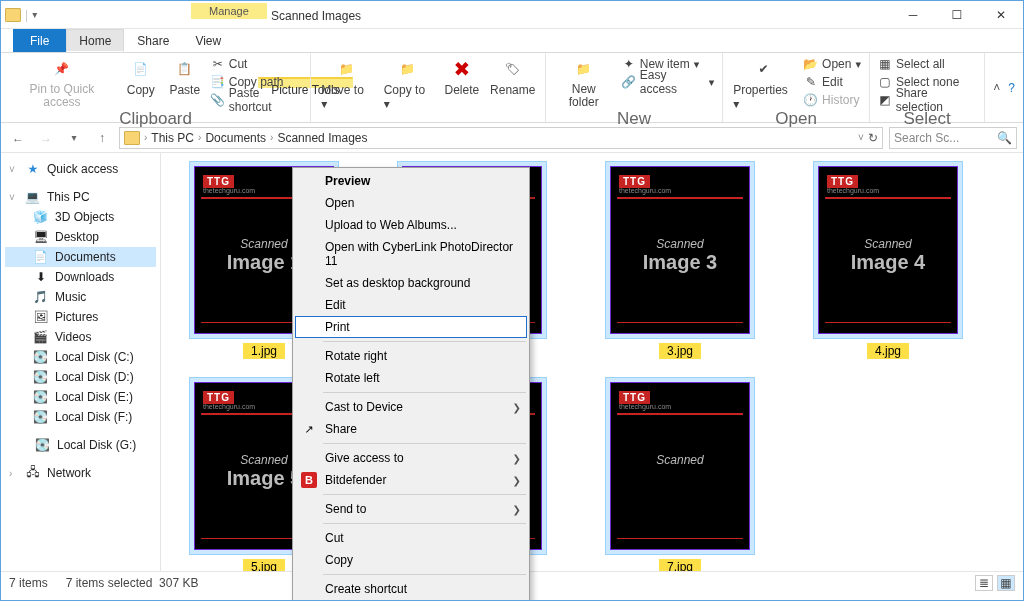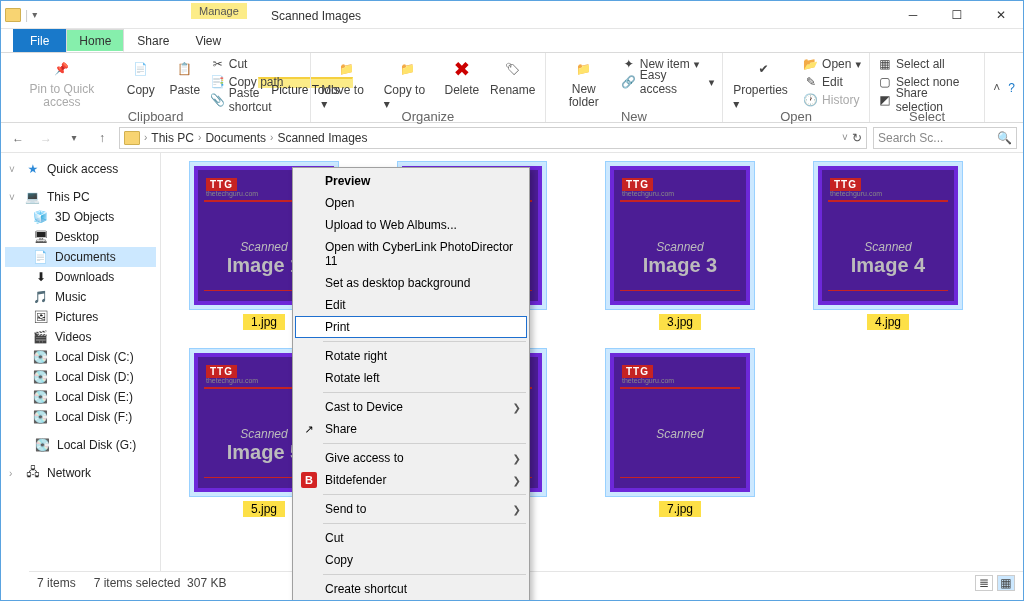--- a/index.html
+++ b/index.html
@@ -3,64 +3,64 @@
 <meta charset="utf-8">
 <style>
 * { box-sizing: border-box; margin: 0; padding: 0; font-family: "Segoe UI", sans-serif; font-size: 12px; }
 body { background: #fff; width: 1024px; height: 601px; overflow: hidden; position: relative; border: 1px solid #5aa3e0; }
 .titlebar { height: 28px; display: flex; align-items: center; background: #fff; border-bottom: 1px solid #e5e5e5; }
 .titlebar .qat { display: flex; align-items: center; padding: 0 4px; gap: 4px; }
 .titlebar .qat .folder-icon { width: 16px; height: 14px; background: #f8d472; border: 1px solid #d1b050; border-radius: 1px; }
 .titlebar .spacer { flex: 1; }
 .titlebar .win-controls { display: flex; }
 .titlebar .win-controls div { width: 44px; height: 28px; display: flex; align-items: center; justify-content: center; color: #333; }
-.context-tab { background: #fcec88; padding: 2px 8px; font-size: 11px; color: #555; position: absolute; left: 190px; top: 2px; }
+.context-tab { background: #fcec88; padding: 2px 18px; font-size: 11px; color: #555; position: absolute; left: 190px; top: 2px; }
 .context-tab2 { position: absolute; left: 270px; top: 8px; font-size: 12px; color: #333; }
 .tabs { height: 24px; display: flex; align-items: stretch; padding-left: 12px; border-bottom: 1px solid #dadada; background: #fff; }
 .tabs .tab { padding: 4px 12px; font-size: 12px; color: #333; border: 1px solid transparent; cursor: pointer; }
 .tabs .tab.file { background: #1979ca; color: #fff; padding: 4px 16px; }
-.tabs .tab.active { border: 1px solid #dadada; border-bottom: 1px solid #fff; background: #86efac; }
+.tabs .tab.active { border: 1px solid #dadada; border-bottom: 1px solid #fff; background: #e5e5e5; }
 .tabs .tab.picture { background: #fcec88; border-top: 2px solid #f5d040; margin-top: 48px; }
 .ribbon { height: 70px; background: #fff; border-bottom: 1px solid #dadada; display: flex; }
 .ribbon .group { border-right: 1px solid #e5e5e5; padding: 2px 6px; display: flex; flex-direction: column; justify-content: space-between; }
 .ribbon .group .controls { display: flex; gap: 4px; align-items: flex-start; height: 54px; }
-.ribbon .group .label { text-align: center; font-size: 13px; color: #666; }
+.ribbon .group .label { text-align: center; font-size: 17px; color: #666; }
 .rb-big { display: flex; flex-direction: column; align-items: center; gap: 2px; padding: 2px 4px; font-size: 11px; color: #444; min-width: 40px; }
 .rb-big .ico { width: 24px; height: 24px; display: flex; align-items: center; justify-content: center; }
 .rb-small { display: flex; align-items: center; gap: 4px; font-size: 11px; color: #444; padding: 1px 2px; height: 18px; }
 .rb-small .ico { width: 14px; height: 14px; display: flex; align-items: center; justify-content: center; }
 .rb-col { display: flex; flex-direction: column; gap: 0; }
 .ribbon-right-help { margin-left: auto; padding: 4px 8px; display: flex; align-items: center; gap: 8px; color: #555; }
 .addr-row { height: 30px; display: flex; align-items: center; gap: 6px; padding: 2px 6px; border-bottom: 1px solid #e5e5e5; }
 .nav-arrow { width: 22px; height: 22px; display: flex; align-items: center; justify-content: center; color: #666; border-radius: 2px; }
 .addr-bar { flex: 1; height: 22px; border: 1px solid #cfcfcf; display: flex; align-items: center; padding: 0 4px; gap: 4px; background: #fff; }
 .addr-bar .seg { font-size: 12px; color: #333; }
 .addr-bar .chev { color: #888; font-size: 10px; }
 .addr-bar .folder-mini { width: 16px; height: 14px; background: #f8d472; border: 1px solid #d1b050; border-radius: 1px; }
-.search-box { width: 144px; height: 22px; border: 1px solid #cfcfcf; display: flex; align-items: center; padding: 0 4px; color: #888; justify-content: space-between; }
+.search-box { width: 128px; height: 22px; border: 1px solid #cfcfcf; display: flex; align-items: center; padding: 0 4px; color: #888; justify-content: space-between; }
 .body-row { display: flex; height: 418px; }
 .nav-pane { width: 160px; border-right: 1px solid #e5e5e5; padding: 6px 4px; overflow: hidden; }
 .nav-item { display: flex; align-items: center; gap: 6px; padding: 3px 4px 3px 14px; font-size: 12px; color: #222; white-space: nowrap; }
 .nav-item.root { padding-left: 4px; font-weight: 500; }
 .nav-item.sub { padding-left: 28px; }
 .nav-item.selected { background: #cce8ff; }
 .nav-item .exp { width: 10px; color: #999; font-size: 10px; }
 .nav-ico { width: 16px; height: 14px; display: inline-flex; align-items: center; justify-content: center; }
 .content { flex: 1; background: #fff; overflow: auto; padding: 8px 8px; display: flex; flex-wrap: wrap; gap: 18px 18px; align-content: flex-start; position: relative; }
 .thumb-item { width: 190px; display: flex; flex-direction: column; align-items: center; }
 .thumb-item .sel-wrap { background: #cce8ff; border: 1px solid #99d1ff; padding: 4px; }
-.thumb-item .thumb { width: 140px; height: 139px; background: #4c1d95; border: 4px solid #6d28d9; position: relative; overflow: hidden; }
+.thumb-item .thumb { width: 140px; height: 168px; background: #000000; border: 1px solid #6d28d9; position: relative; overflow: hidden; }
 .thumb .ttg { position: absolute; top: 8px; left: 8px; background: #c62323; color: #fff; font-weight: bold; font-size: 10px; padding: 1px 4px; letter-spacing: 1px; }
 .thumb .ttg-sub { position: absolute; top: 20px; left: 8px; font-size: 7px; color: #888; }
 .thumb .line1 { position: absolute; top: 30px; left: 6px; right: 6px; height: 2px; background: #c62323; }
 .thumb .line2 { position: absolute; bottom: 10px; left: 6px; right: 6px; height: 1px; background: #c62323; }
 .thumb .scanned-text { position: absolute; top: 70px; left: 0; right: 0; text-align: center; color: #bcbcbc; font-size: 12px; font-style: italic; }
 .thumb .scanned-text .big { display: block; font-size: 20px; font-weight: bold; font-style: normal; }
 .thumb-item .fname { margin-top: 4px; font-size: 12px; background: #fde047; padding: 1px 8px; }
-.status-bar { height: 22px; border-top: 1px solid #e5e5e5; display: flex; align-items: center; padding: 0 8px; font-size: 11px; color: #444; gap: 18px; margin-left: 28px; }
+.status-bar { height: 22px; border-top: 1px solid #e5e5e5; display: flex; align-items: center; padding: 0 8px; font-size: 11px; color: #444; gap: 18px; }
 .status-bar .spacer { flex: 1; }
 .view-switch { display: flex; gap: 4px; }
 .view-switch div { width: 18px; height: 16px; border: 1px solid #ccc; display: flex; align-items: center; justify-content: center; }
 .context-menu { position: absolute; left: 291px; top: 166px; width: 238px; background: #f0f0f0; border: 1px solid #a0a0a0; box-shadow: 3px 3px 6px rgba(0,0,0,.25); padding: 2px; z-index: 100; }
 .cm-item { padding: 4px 6px 4px 30px; font-size: 12px; color: #000; position: relative; display: flex; justify-content: space-between; align-items: center; }
 .cm-item.bold { font-weight: 600; }
 .cm-item.highlight { border: 1px solid #1e6fcf; background: #fff; padding: 3px 5px 3px 29px; }
 .cm-item .sub-arrow { font-size: 10px; color: #555; }
 .cm-sep { height: 1px; background: #d0d0d0; margin: 3px 1px 3px 28px; }
 .cm-icon { position: absolute; left: 6px; width: 16px; height: 16px; display: flex; align-items: center; justify-content: center; font-size: 11px; }
@@ -138,21 +138,20 @@
         </div>
       <div class="rb-big">
           <span class="ico" style="color:#c00;font-size:20px">✖</span>
           <span>Delete</span>
         </div>
       <div class="rb-big">
           <span class="ico">🏷</span>
           <span>Rename</span>
         </div>
     </div>
-    <div class="label">Organize</div>
   </div>
   <div class="group">
     <div class="controls">
       <div class="rb-big">
           <span class="ico">📁</span>
           <span style="text-align:center;line-height:1.1">New folder</span>
         </div>
       <div class="rb-col">
         <div class="rb-small"><span class="ico">✦</span><span>New item</span> ▾</div>
         <div class="rb-small"><span class="ico">🔗</span><span>Easy access</span> ▾</div>

